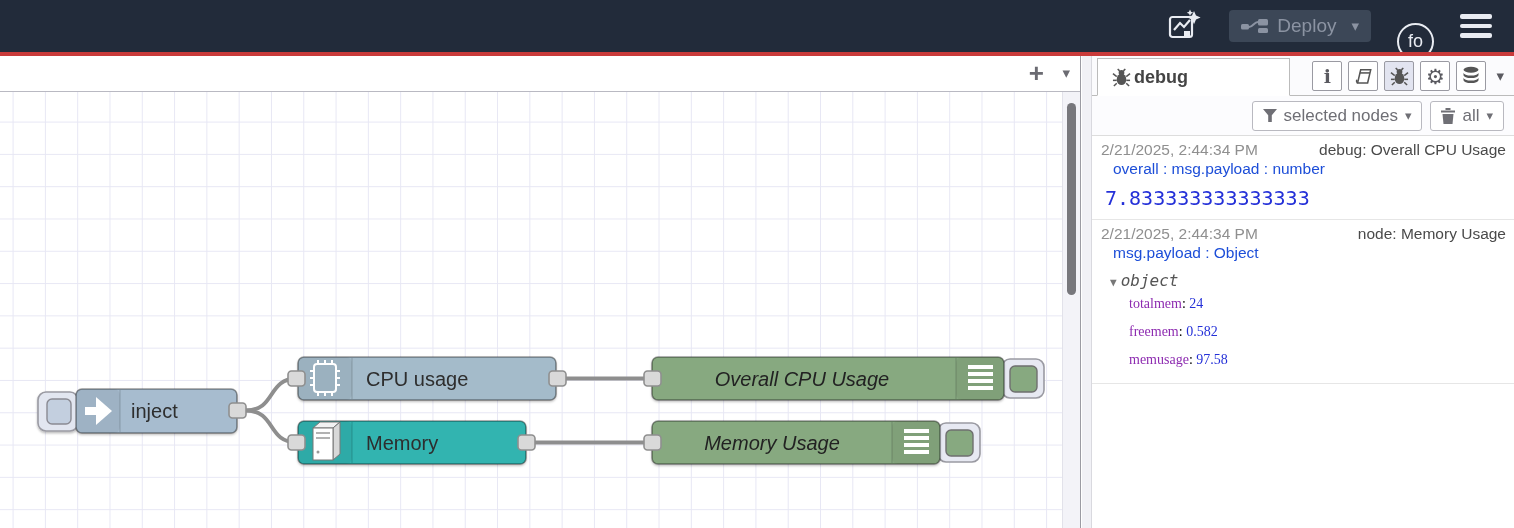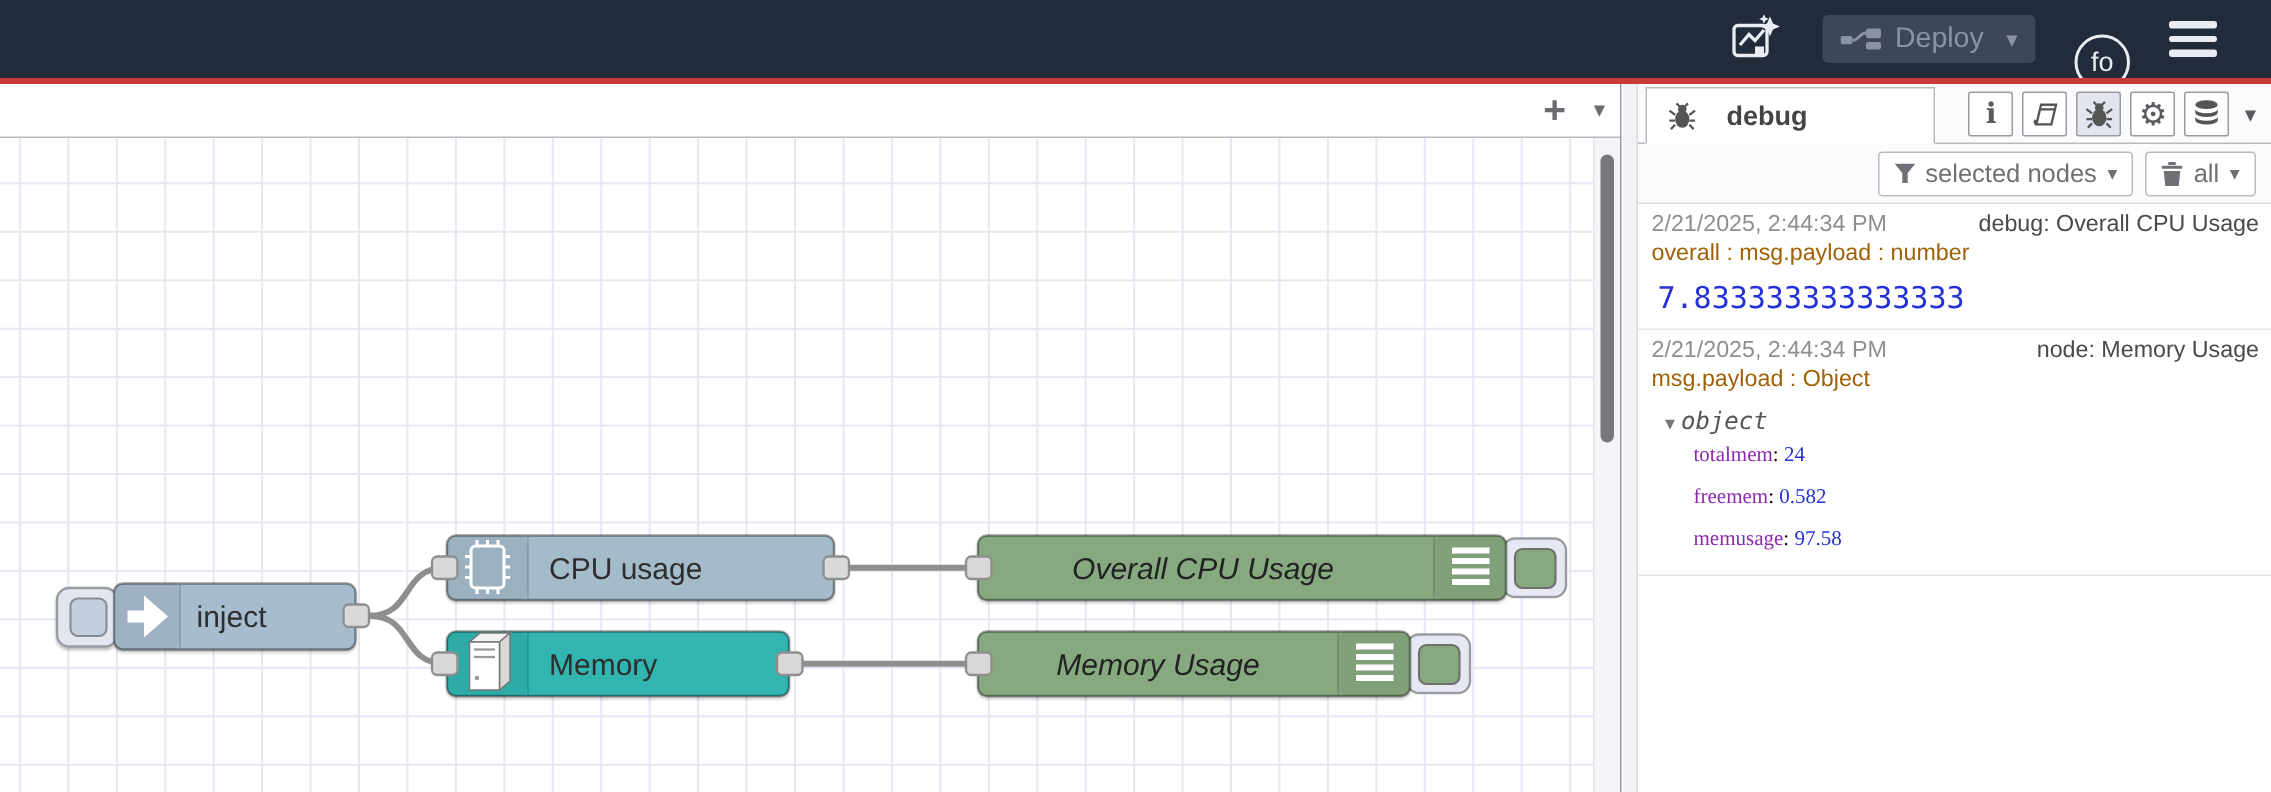--- a/index.html
+++ b/index.html
@@ -1,21 +1,21 @@
 <!DOCTYPE html>
 <html><head>
 <meta charset="utf-8">
 <style>
   * { margin:0; padding:0; box-sizing:border-box; }
   body { font-family:"Liberation Sans", sans-serif; background:#fff; }
   .app { position:relative; width:1514px; height:528px; overflow:hidden; background:#fff; }
 
   
   .header { position:absolute; top:0; left:0; width:1514px; height:52px; background:#222b3a;
-            display:flex; align-items:center; justify-content:flex-end; gap:26px; padding-right:36px; }
+            display:flex; align-items:center; justify-content:flex-end; gap:26px; padding-right:22px; }
   .red-line { position:absolute; top:52px; left:0; width:1514px; height:4px; background:#c93a3a; }
   .hdr-iconbtn { width:38px; height:38px; display:flex; align-items:center; justify-content:center; cursor:pointer; }
   .deploy-btn { height:32px; background:#3c4757; border-radius:4px; display:flex; align-items:center;
                 gap:9px; padding:0 12px; color:#8b93a2; font-size:19px; cursor:default; }
   .deploy-caret { color:#8b93a2; font-size:15px; margin-left:6px; }
   .avatar { width:37px; height:37px; border-radius:50%; border:2.5px solid #e9ecf2; color:#e9ecf2;
             display:flex; align-items:center; justify-content:center; font-size:18px;margin-top:31px; }
   .hamburger { display:flex; flex-direction:column; gap:5px; cursor:pointer; }
   .hamburger span { display:block; width:32px; height:4.5px; background:#e9ecf2; border-radius:2px; }
 
@@ -39,40 +39,40 @@
   .scroll-track { position:absolute; right:0; top:0; bottom:0; width:18px; background:#f3f3f8; border-left:1px solid #e2e2ea; }
   .scroll-thumb { position:absolute; right:4px; top:11px; width:9px; height:192px; background:#77777c; border-radius:5px; }
 
   
   .splitter { position:absolute; top:56px; left:1082px; width:10px; height:472px; background:#f1f1f6; border-right:1px solid #d9d9df; }
 
   
   .sidebar { position:absolute; top:56px; left:1092px; width:422px; height:472px; background:#fff; }
   .side-tabbar { height:40px; background:#fbfbfd; border-bottom:1px solid #bbb; display:flex; align-items:flex-end; }
   .debug-tab { height:38px; margin-left:5px; margin-bottom:-1px; background:#fff; border:1px solid #bbb; border-bottom:1px solid #fff;
-               display:flex; align-items:center; gap:20px; padding:0 14px; width:193px; font-size:18px; font-weight:bold; color:#444; cursor:pointer; }
+               display:flex; align-items:center; gap:3px; padding:0 14px; width:193px; font-size:18px; font-weight:bold; color:#444; cursor:pointer; }
   .side-tools { margin-left:auto; display:flex; align-items:center; gap:6px; padding:0 10px 4px 0; }
   .tool-btn { width:30px; height:30px; border:1px solid #9a9aa2; border-radius:2px; background:#fff; display:flex;
               align-items:center; justify-content:center; color:#5a5a60; cursor:pointer; }
   .tool-btn.active { background:#e2e4f0; }
   .info-glyph { font-family:"DejaVu Serif", serif; font-weight:bold; font-size:19px; }
   .gear-glyph { font-size:21px; line-height:1; }
   .side-caret { color:#5a5a60; font-size:15px; margin-left:4px; cursor:pointer; }
 
   .filter-row { height:40px; background:#fcfcfe; border-bottom:1px solid #ddd; display:flex; align-items:center;
                 justify-content:flex-end; gap:8px; padding-right:10px; }
   .filter-btn { height:30px; border:1px solid #b9b9c0; border-radius:3px; background:#fff; color:#6f6f75;
                 font-size:17px; display:flex; align-items:center; gap:7px; padding:0 10px; cursor:pointer; }
   .filter-btn .caret { font-size:13px; }
 
   .messages { font-size:15.5px; }
   .msg { border-bottom:1px solid #e6e6e6; padding:5px 8px 9px 9px; background:#fff; }
   .msg-meta { display:flex; justify-content:space-between; color:#8f8f8f; }
   .msg-meta .node-name { color:#4a4a4a; }
-  .msg-prop { color:#a16207; margin-top:1px; }
+  .msg-prop { color:#1d4ed8; margin-top:1px;margin-left:12px; }
   .msg-value { font-family:"DejaVu Sans Mono", monospace; color:#2430d8; font-size:20px; margin-top:8px; padding-left:4px; }
   .obj-header { font-family:"DejaVu Sans Mono", monospace; font-style:italic; color:#555; margin-top:9px; padding-left:9px; font-size:16px; }
   .obj-caret { font-style:normal; font-size:11px; color:#777; margin-right:4px; cursor:pointer; }
   .obj-row { font-family:Liberation Serif, serif; padding-left:28px; line-height:28px; font-size:14px; }
   .obj-row .k { color:#8d2bb0; }
   .obj-row .v { color:#2430d8; }
 </style>
 </head>
 <body>
 

